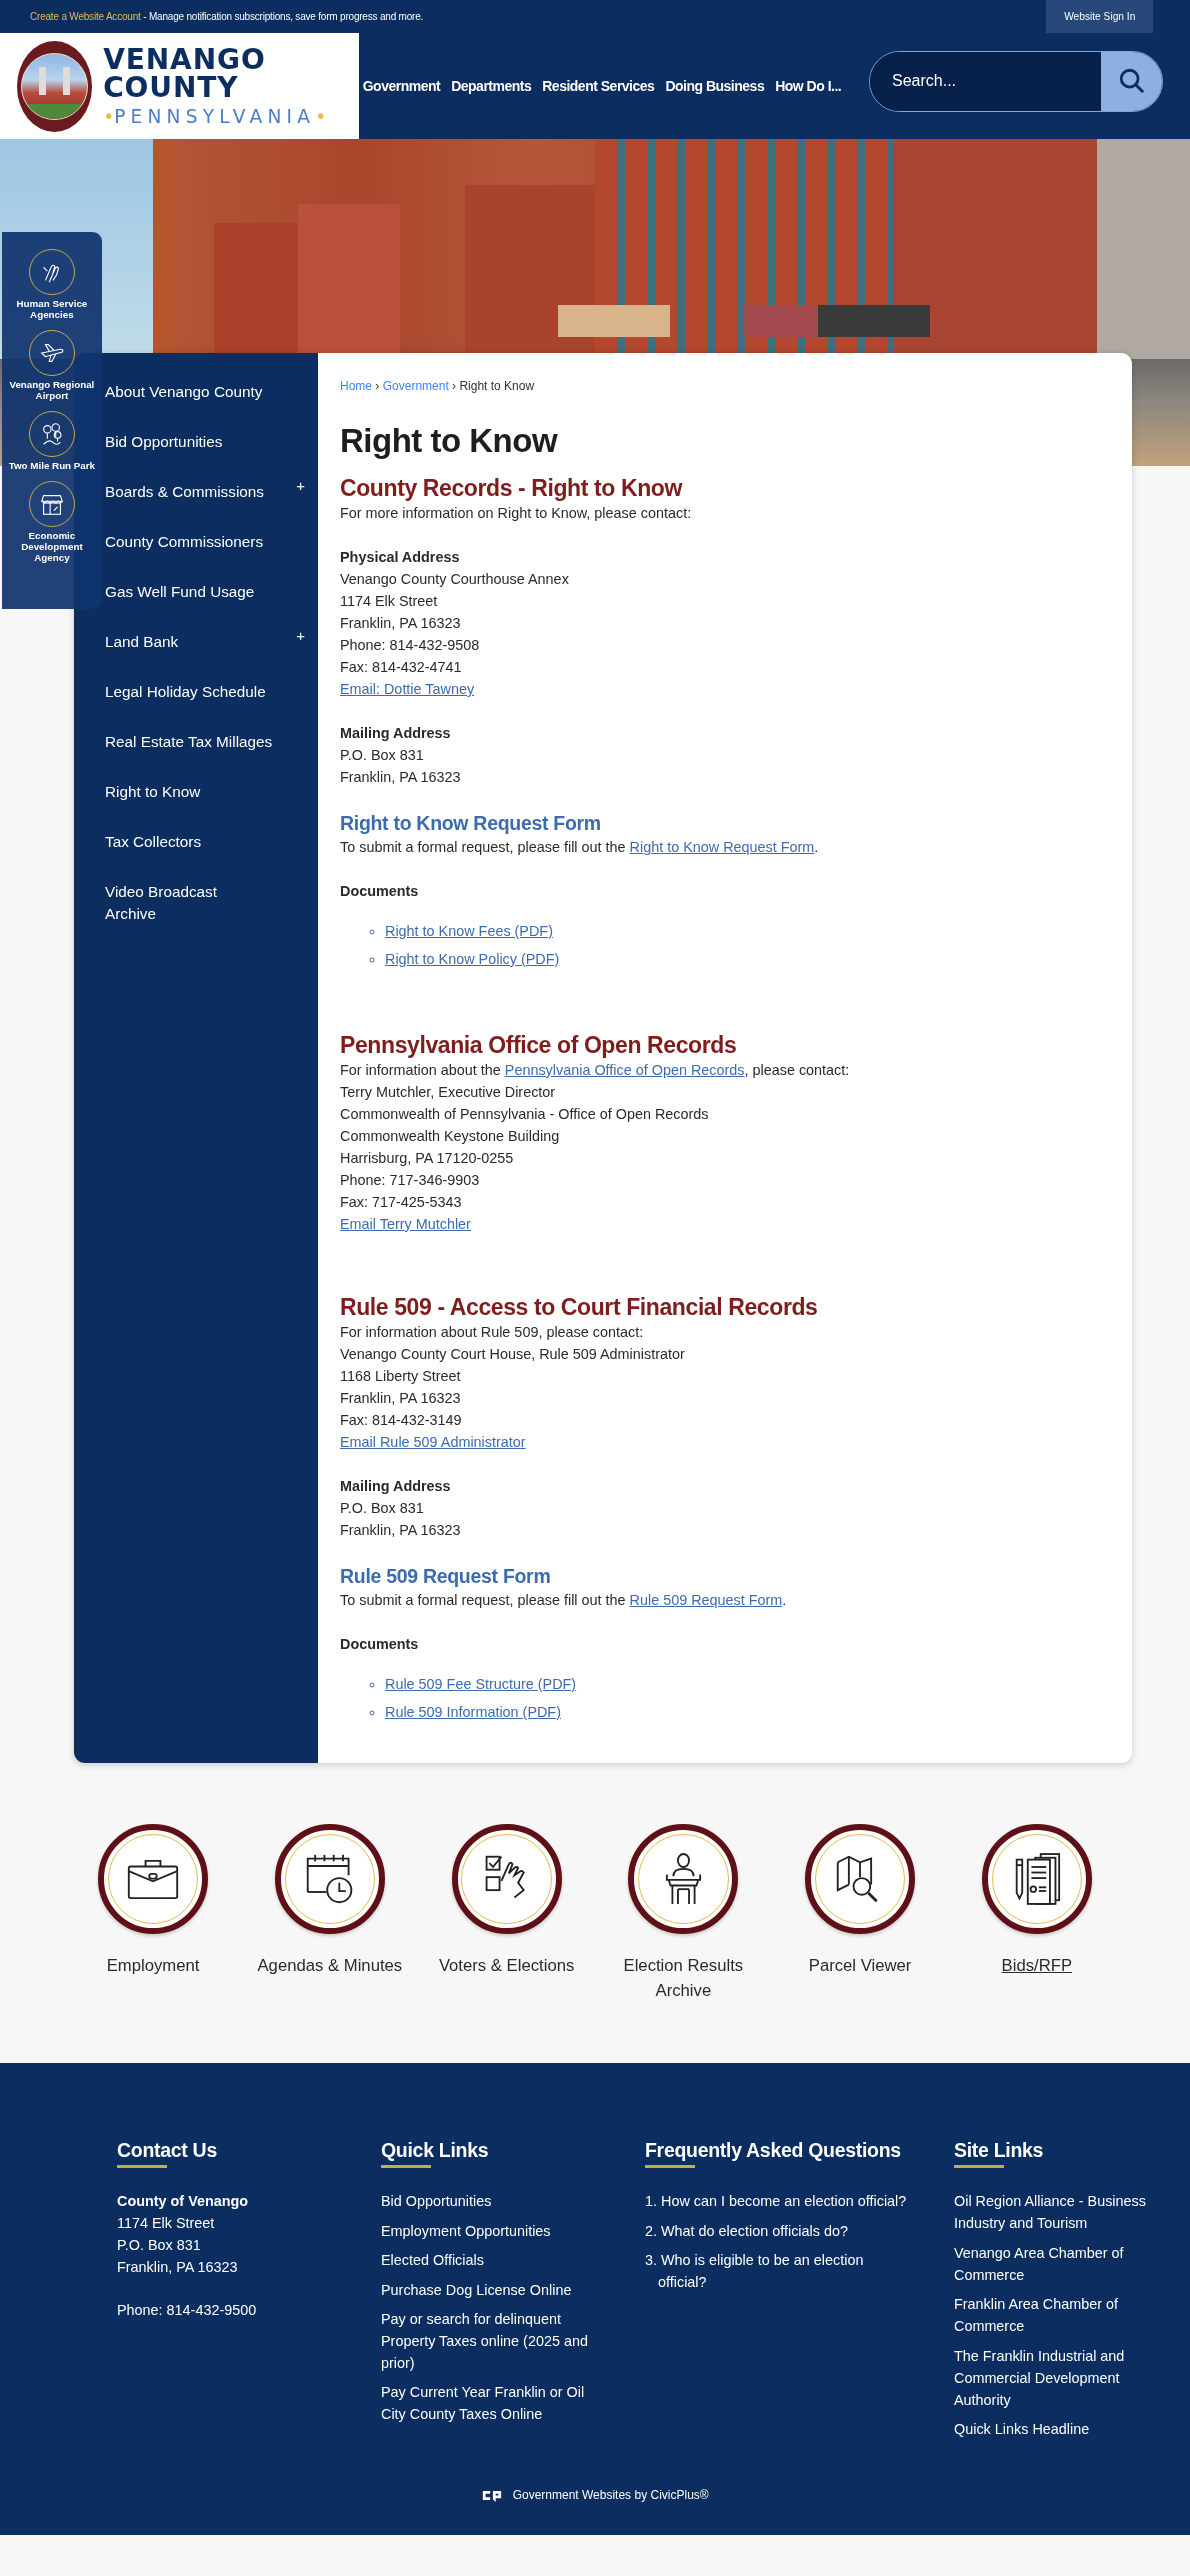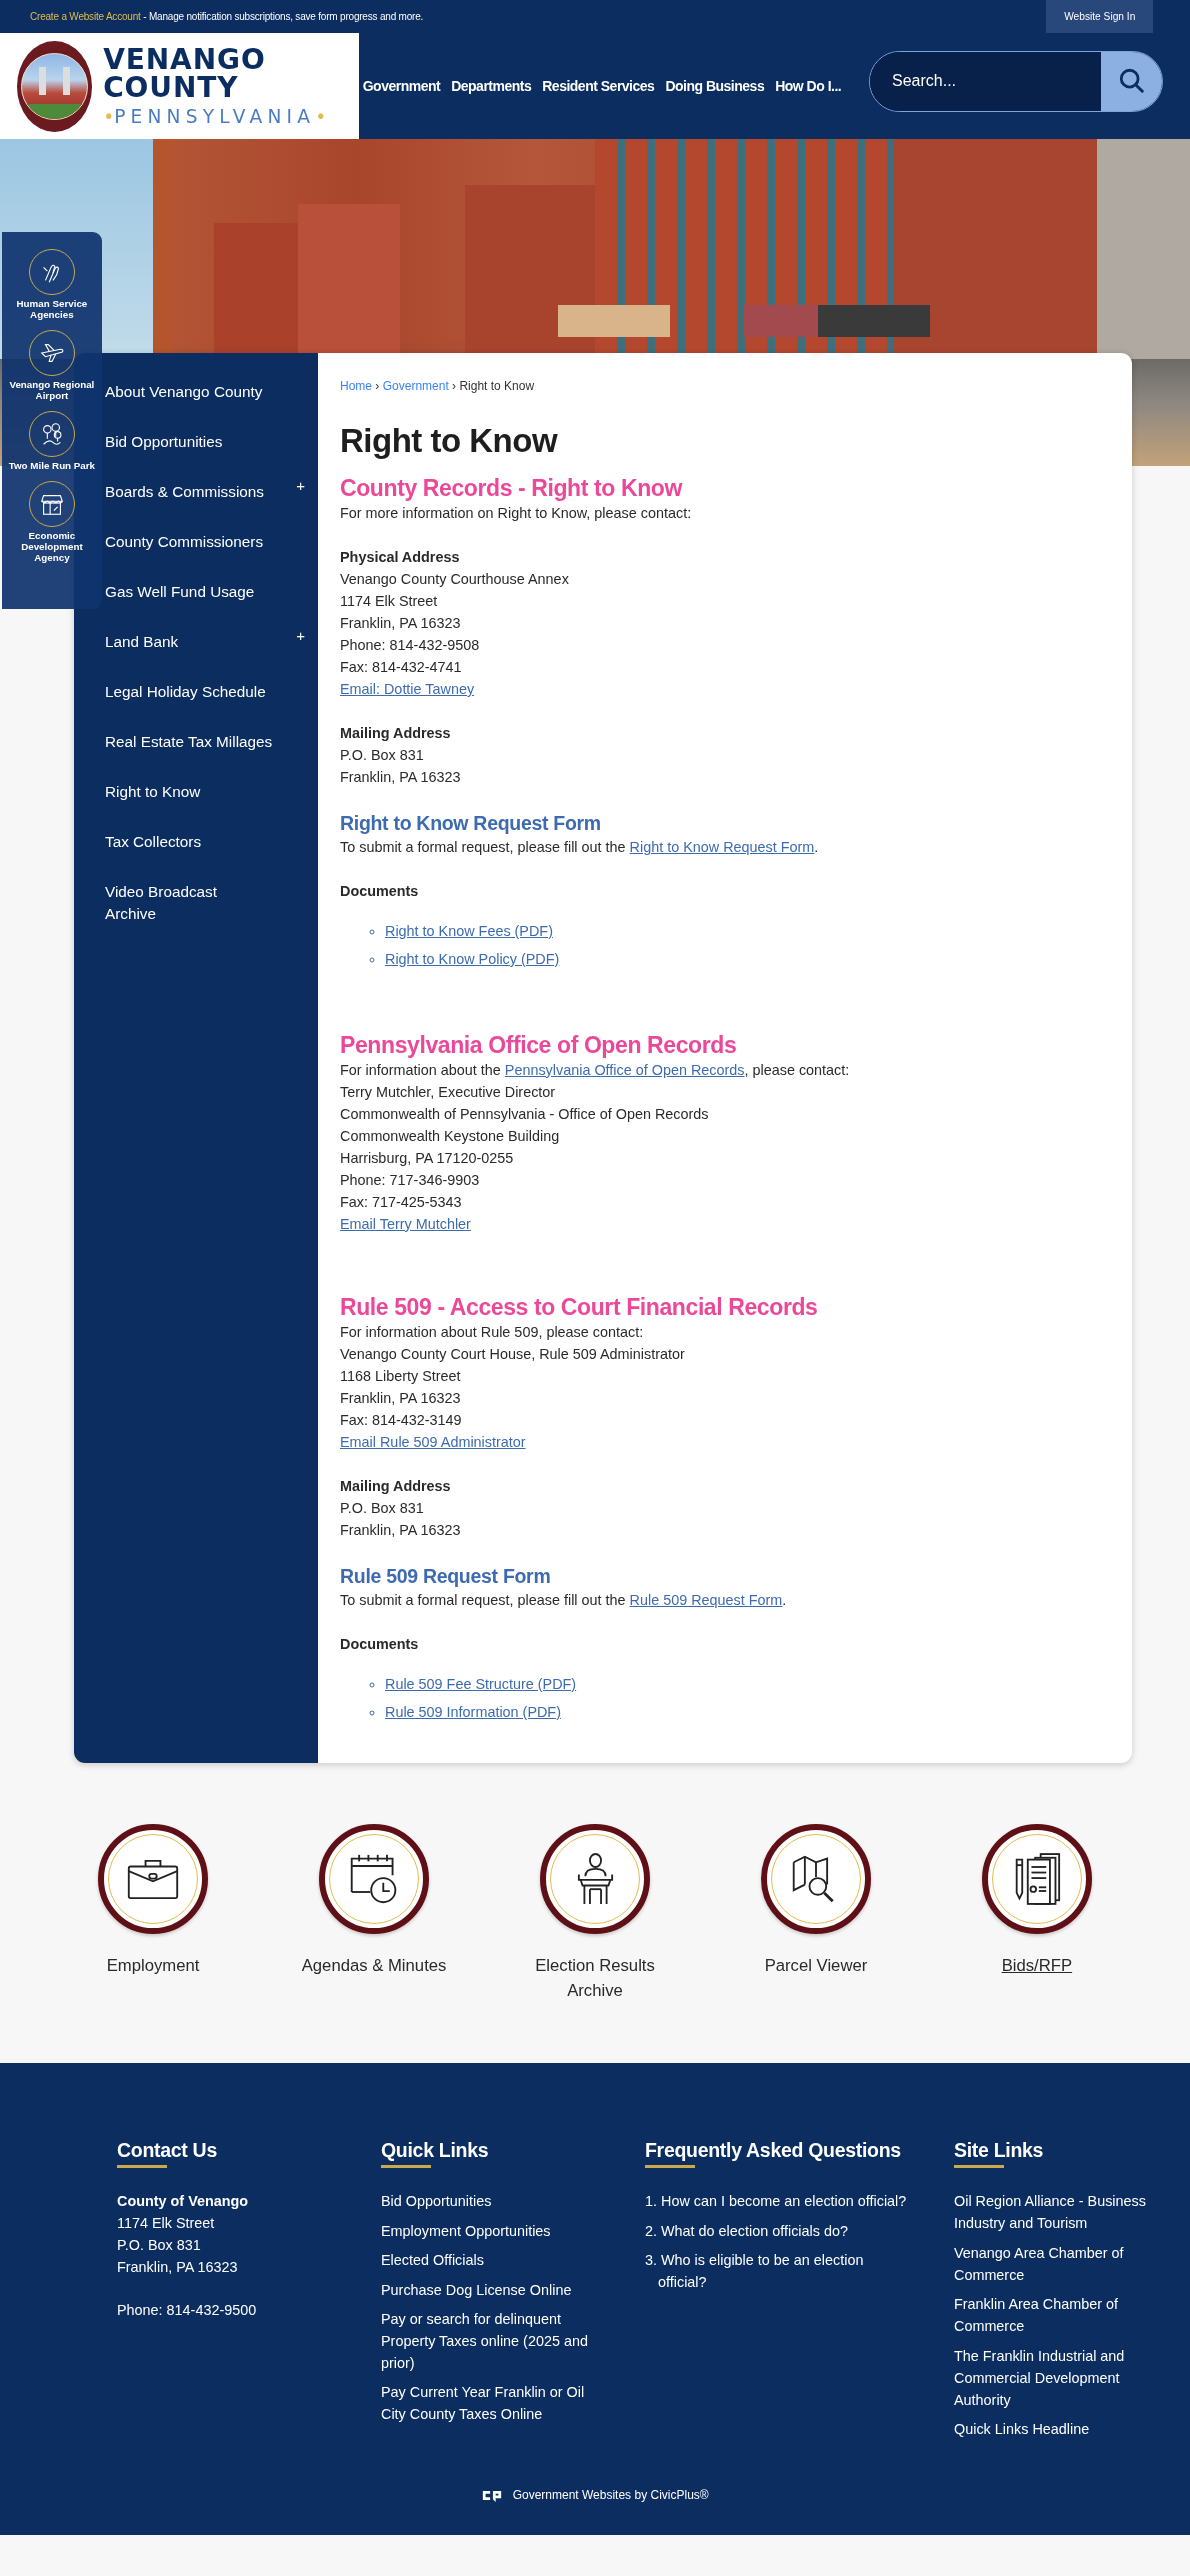--- a/index.html
+++ b/index.html
@@ -131,21 +131,21 @@
     padding: 9.3px 13px 9.3px 31px; color: #fff; font-size: 15.3px; line-height: 22px;
     cursor: pointer; min-height: 50px;
   }
   .subnav .item .plus { font-size: 15px; margin-top: -5.6px; }
   .content {
     flex: 1; padding: 22px 22px 37px 22px; font-size: 14.4px; line-height: 22px; color: #2a2a2a;
   }
   .breadcrumb { font-size: 12px; color: #333; margin-bottom: 33px; }
   .breadcrumb a { color: #3b82f6; text-decoration: none; cursor: pointer; }
   .page-title { font-size: 33px; font-weight: bold; color: #1e1e1e; margin-bottom: 22px; letter-spacing: -0.5px; }
-  h2.sec { font-size: 23px; font-weight: bold; color: #ec4899; line-height: 28px; letter-spacing: -0.4px; }
+  h2.sec { font-size: 23px; font-weight: bold; color: #7f1d1d; line-height: 28px; letter-spacing: -0.4px; }
   h3.sub { font-size: 19.5px; font-weight: bold; color: #3d6bb0; line-height: 26px; letter-spacing: -0.3px; }
   .bold { font-weight: bold; }
   .link { color: #3d6bb0; text-decoration: underline; cursor: pointer; }
   .gap { height: 22px; }
   .gap-lg { height: 58px; }
   ul.docs { list-style: circle; padding-left: 45px; margin-top: 15px; }
   ul.docs li { line-height: 28px; color: #3d6bb0; }
 
   
   .featured {
@@ -431,20 +431,31 @@
           <line x1="42" y1="2" x2="42" y2="9"></line>
         <line x1="4" y1="42" x2="24" y2="42"></line>
           <circle cx="38" cy="40" r="13"></circle>
           <path d="M38 32 V41 H45"></path>
       </svg>
     </div>
     <div class="flbl">Agendas &amp; Minutes</div>
   </a>
   <a class="fbtn">
     <div class="circle">
+      <svg width="52" height="52" viewBox="0 0 56 56" fill="none" stroke="#222" stroke-width="2">
+        <rect x="6" y="4" width="14" height="14"></rect>
+          <path d="M9 11 L13 15 L22 4"></path>
+          <rect x="6" y="26" width="14" height="14"></rect>
+        <path d="M22 30 L30 12 Q32 9 34 12 L30 22 L36 16 Q38 14 40 16 L36 24 L42 20 Q44 18 46 21 L40 32 L46 40 L36 48"></path>
+      </svg>
+    </div>
+    <div class="flbl">Voters &amp; Elections</div>
+  </a>
+  <a class="fbtn">
+    <div class="circle">
       <svg width="37" height="54" viewBox="0 0 40 58" fill="none" stroke="#222" stroke-width="2">
         <ellipse cx="20" cy="9" rx="6" ry="7"></ellipse>
           <path d="M9 26 Q9 18 20 18 Q31 18 31 26"></path>
         <path d="M2 24 V30 H38 V24"></path>
           <path d="M4 30 L6 36 H34 L36 30"></path>
           <line x1="8" y1="36" x2="8" y2="56"></line>
           <line x1="32" y1="36" x2="32" y2="56"></line>
           <line x1="14" y1="40" x2="14" y2="56"></line>
           <line x1="26" y1="40" x2="26" y2="56"></line>
           <line x1="14" y1="40" x2="26" y2="40"></line>

